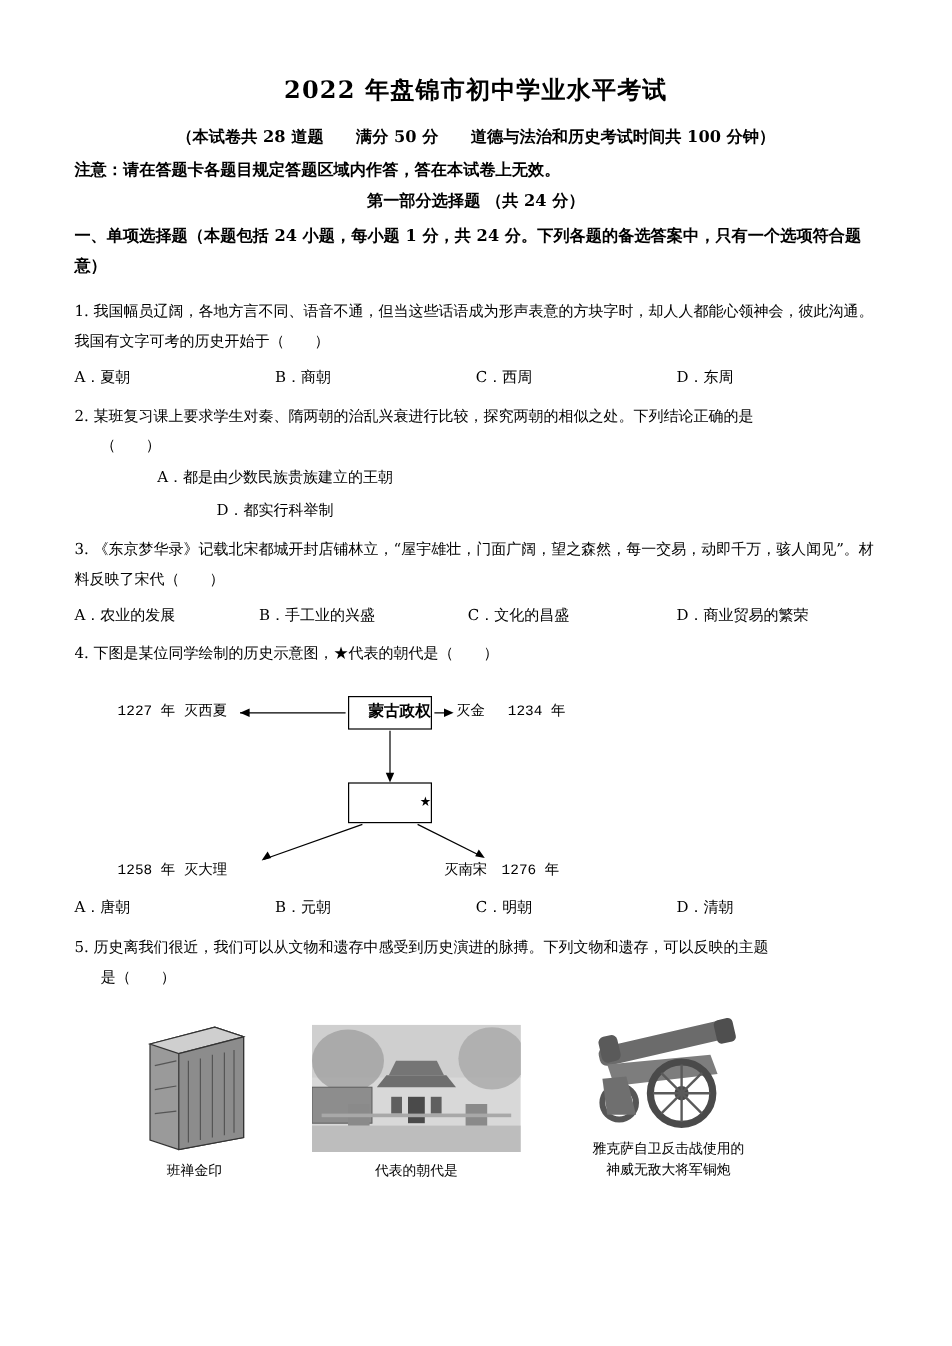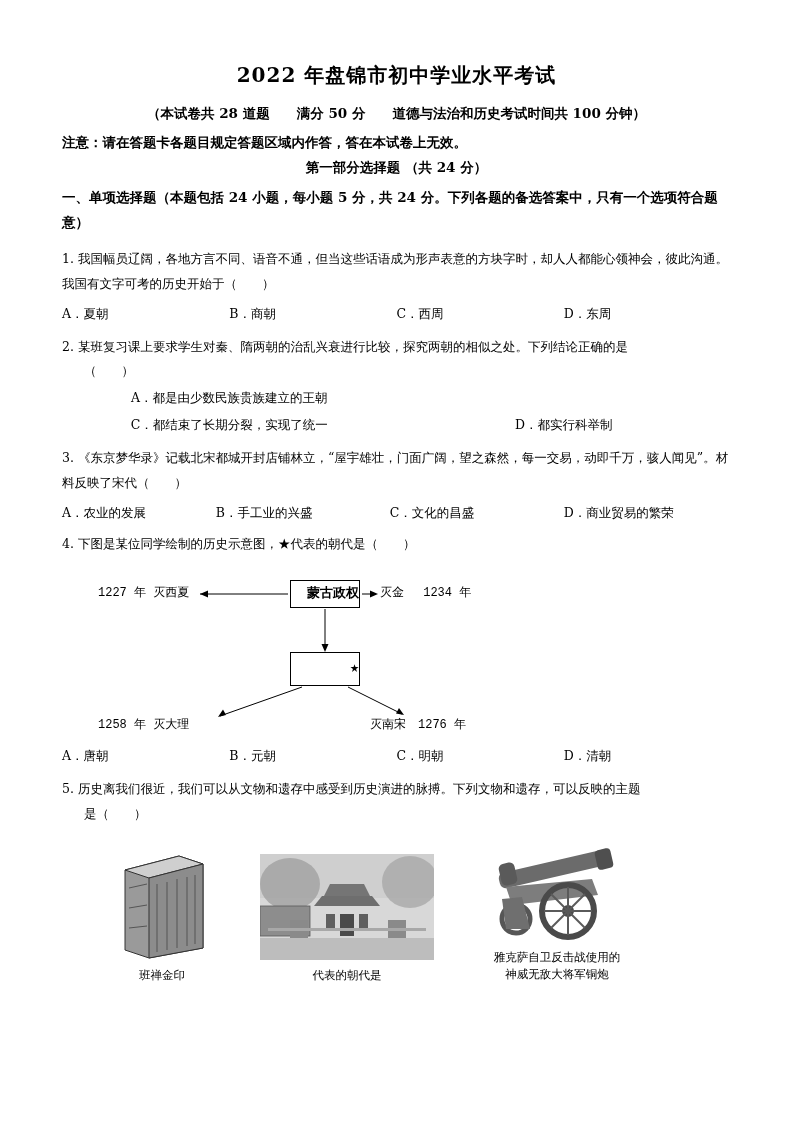--- a/index.html
+++ b/index.html
@@ -125,37 +125,36 @@
 </style>
 </head>
 <body>
 
 <div class="page">
 
   <div class="title-main">2022 年盘锦市初中学业水平考试</div>
   <div class="exam-info">（本试卷共 28 道题　　满分 50 分　　道德与法治和历史考试时间共 100 分钟）</div>
   <div class="notice">注意：请在答题卡各题目规定答题区域内作答，答在本试卷上无效。</div>
   <div class="part-title">第一部分选择题 （共 24 分）</div>
-  <div class="section-head">一、单项选择题（本题包括 24 小题，每小题 5 分，共 24 分。下列各题的备选答案中，只有一个选项符合题意）</div>
+  <div class="section-head">一、单项选择题（本题包括 24 小题，每小题 1 分，共 24 分。下列各题的备选答案中，只有一个选项符合题意）</div>
 
   <div class="q-stem">1. 我国幅员辽阔，各地方言不同、语音不通，但当这些话语成为形声表意的方块字时，却人人都能心领神会，彼此沟通。我国有文字可考的历史开始于（　　）</div>
   <div class="opt-row four">
     <div>A．夏朝</div>
     <div>B．商朝</div>
     <div>C．西周</div>
     <div>D．东周</div>
   </div>
 
   <div class="q-stem">2. 某班复习课上要求学生对秦、隋两朝的治乱兴衰进行比较，探究两朝的相似之处。下列结论正确的是</div>
   <div class="indent-blank">（　　）</div>
   <div class="opt-row two">
     <div>A．都是由少数民族贵族建立的王朝</div>
   </div>
   <div class="opt-row two">
-    <div>C．都结束了长期分裂，实现了统一</div>
     <div>D．都实行科举制</div>
   </div>
 
   <div class="q-stem">3. 《东京梦华录》记载北宋都城开封店铺林立，“屋宇雄壮，门面广阔，望之森然，每一交易，动即千万，骇人闻见”。材料反映了宋代（　　）</div>
   <div class="opt-row four-b">
     <div>A．农业的发展</div>
     <div>B．手工业的兴盛</div>
     <div>C．文化的昌盛</div>
     <div>D．商业贸易的繁荣</div>
   </div>

